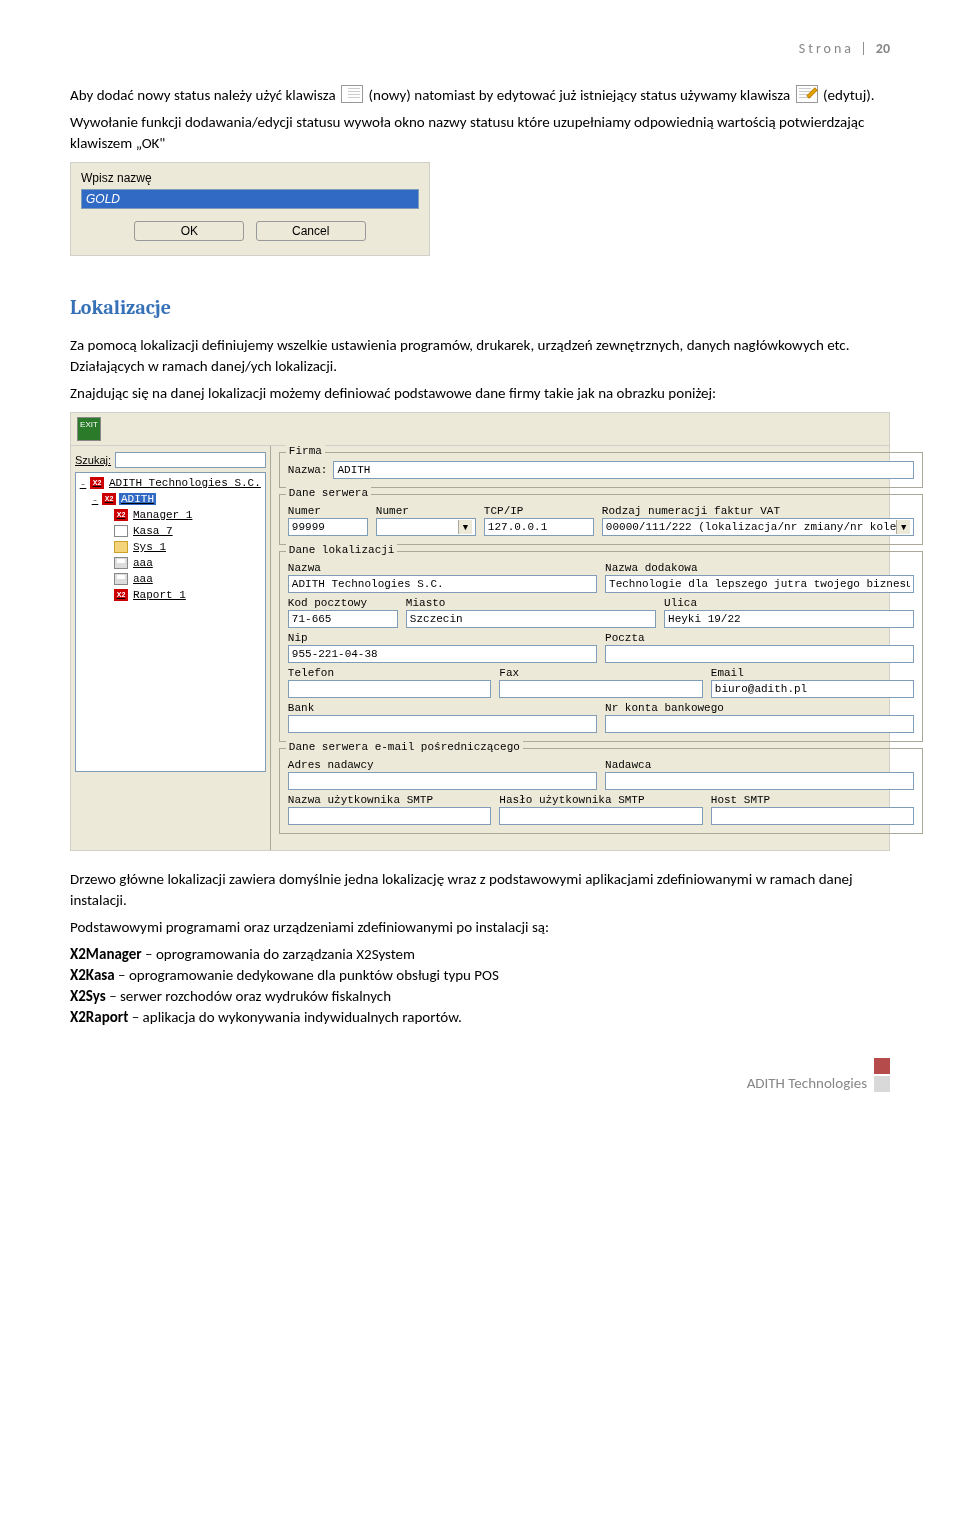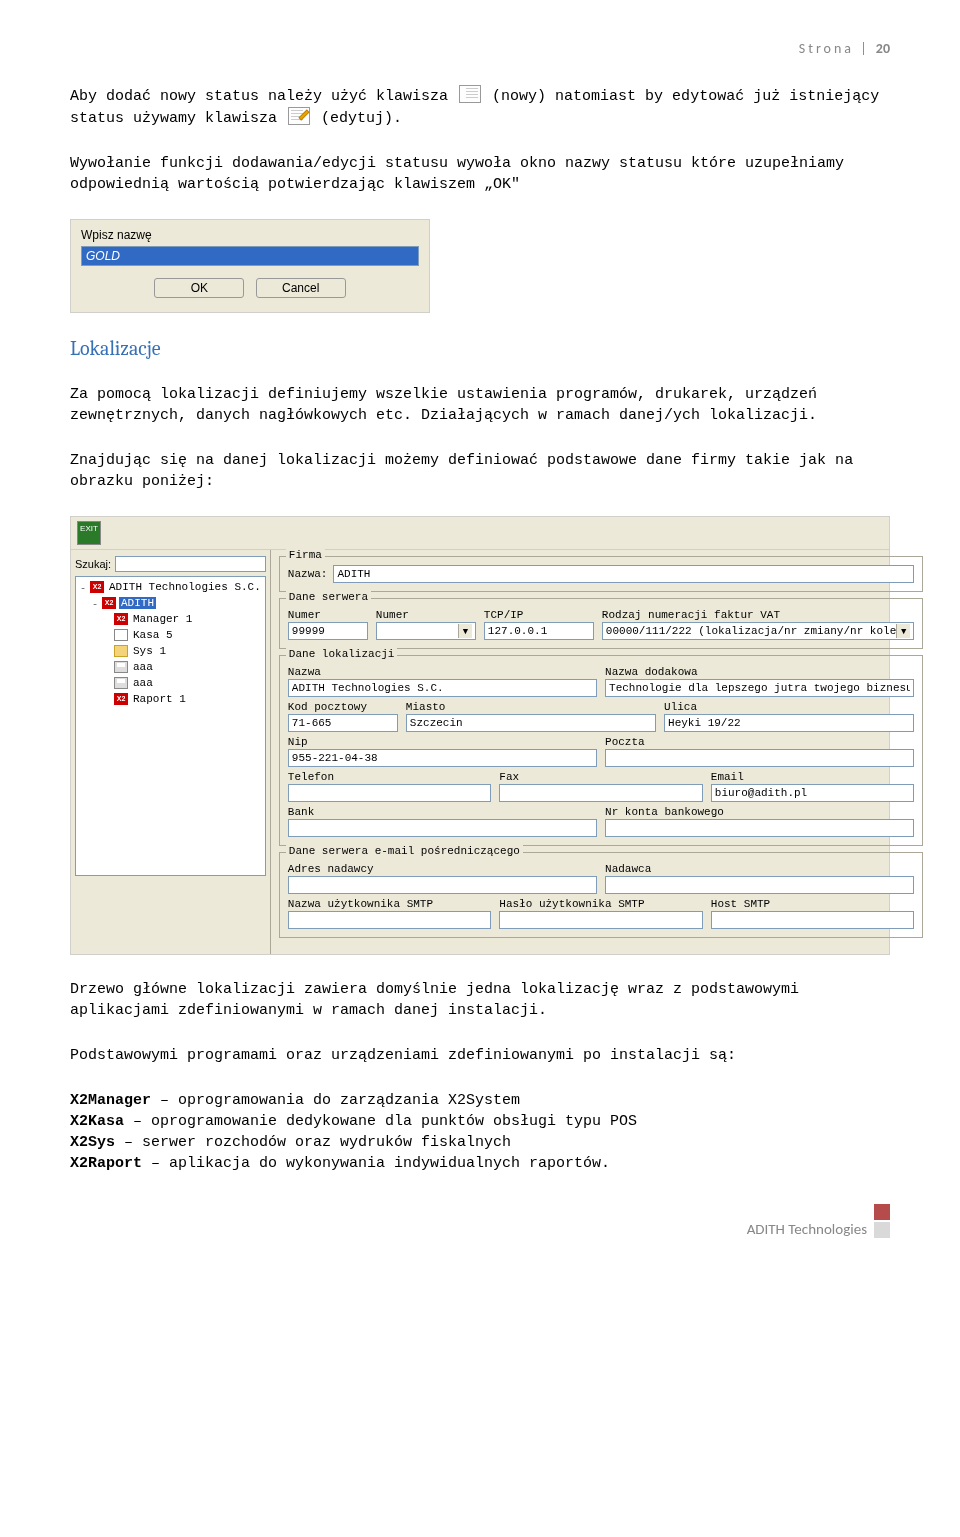--- a/index.html
+++ b/index.html
@@ -16,21 +16,21 @@
   }
   .page-header {
     text-align: right;
     font-family: Calibri, Arial, sans-serif;
     letter-spacing: 3px;
     color: #888;
     font-size: 14px;
     margin-bottom: 28px;
   }
   .page-header .pagenum { color: #888; font-weight: bold; letter-spacing: 0; }
-  p { margin: 24px 0; line-height: 1.4; font-family: Liberation Mono, monospace; }
+  p { margin: 6px 0; line-height: 1.4; }
   .inline-icon {
     display: inline-block;
     width: 22px;
     height: 18px;
     vertical-align: -3px;
     margin: 0 2px;
   }
   .icon-new {
     background: #fefefe;
     border: 1px solid #999;
@@ -55,21 +55,21 @@
   }
   .icon-edit::after {
     content: '';
     position: absolute;
     width: 10px; height: 2px;
     background: #e6a800;
     transform: rotate(-45deg);
     right: 0px; top: 6px;
     box-shadow: 0 0 0 1px #c08000;
   }
-  h2.section { color: #3670b6; font-family: Cambria, serif; font-weight: normal; font-size: 20px; margin: 24px 0 16px 0; }
+  h2.section { color: #3670b6; font-family: Cambria, serif; font-weight: bold; font-size: 20px; margin: 40px 0 16px 0; }
 
   
   .dialog {
     width: 360px;
     border: 1px solid #d0cfca;
     background: #ece9d8;
     font-family: Tahoma, sans-serif;
     font-size: 12px;
     padding: 8px 10px 14px 10px;
     margin: 8px 0 10px 0;
@@ -80,21 +80,21 @@
     border: 1px solid #7f9db9;
     padding: 2px 4px;
     font-family: Tahoma, sans-serif;
     font-size: 12px;
     background: #fff;
     font-style: italic;
   }
   .dialog input[type=text].sel { background: #316ac5; color: #fff; }
   .dialog .dlg-btns { text-align: center; margin-top: 12px; }
   .dialog .dlg-btns button {
-    width: 90px;
+    width: 110px;
     font-family: Tahoma, sans-serif;
     font-size: 12px;
     padding: 2px 13px;
     background: #ece9d8;
     border: 1px solid #999;
     border-radius: 3px;
     margin: 0 4px;
   }
 
   
@@ -117,20 +117,21 @@
     font-family: Tahoma, sans-serif;
     text-align: center;
     line-height: 14px;
     border: 1px solid #888;
   }
   .cp-body { display: flex; }
   .cp-left {
     width: 240px;
     padding: 6px 4px;
     border-right: 1px solid #aca899;
+    text-decoration: underline;
   }
   .cp-left .search-row { display: flex; align-items: center; gap: 4px; margin-bottom: 4px; font-family: Tahoma, sans-serif; }
   .cp-left .search-row input {
     flex: 1;
     border: 1px solid #7f9db9;
     font-family: Tahoma, sans-serif;
     font-size: 11px;
     padding: 1px 3px;
     background: #fff;
   }
@@ -266,21 +267,21 @@
             <span class="tree-label">ADITH</span>
           </div>
           <div class="tree-row pad2">
             <span class="tree-toggle"></span>
             <span class="tree-icon ico-x2">X2</span>
             <span class="tree-label">Manager 1</span>
           </div>
           <div class="tree-row pad2">
             <span class="tree-toggle"></span>
             <span class="tree-icon ico-doc"></span>
-            <span class="tree-label">Kasa 5</span>
+            <span class="tree-label">Kasa 7</span>
           </div>
           <div class="tree-row pad2">
             <span class="tree-toggle"></span>
             <span class="tree-icon ico-folder"></span>
             <span class="tree-label">Sys 1</span>
           </div>
           <div class="tree-row pad2">
             <span class="tree-toggle"></span>
             <span class="tree-icon ico-prn"></span>
             <span class="tree-label">aaa</span>

